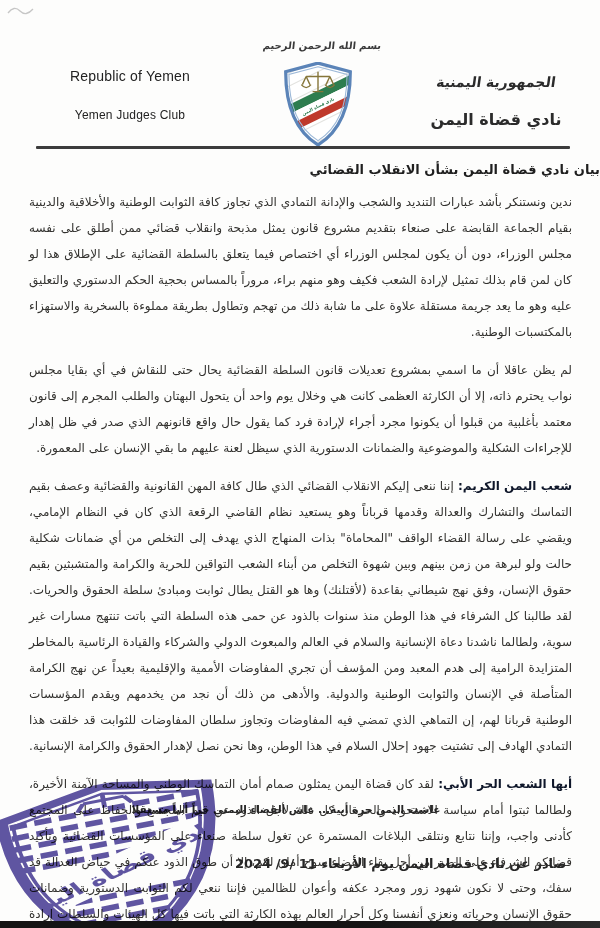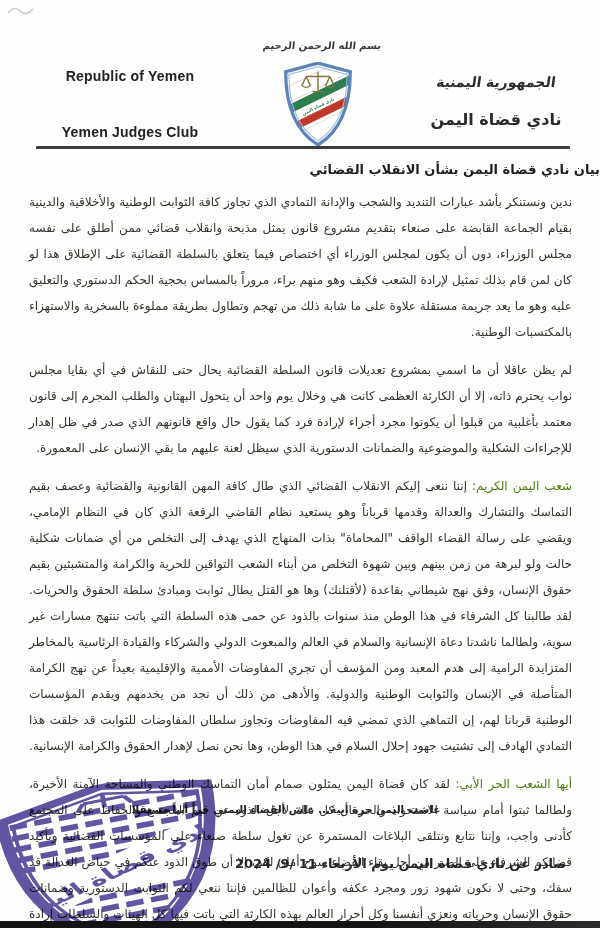--- a/index.html
+++ b/index.html
@@ -4,25 +4,25 @@
 <style>
   html,body{margin:0;padding:0;background:#e9e9e9;}
   .page{
     position:relative; width:600px; height:928px; margin:0 auto;
     background:#fdfdfc; overflow:hidden;
     font-family:"DejaVu Sans", sans-serif; color:#2e2d2b;
   }
   
   .hdr-left{
     position:absolute; left:38px; top:68px; width:184px; text-align:center;
-    font-family:"Liberation Sans", sans-serif; font-weight:bold; color:#222;
+    font-family:"Liberation Sans", sans-serif; font-weight:normal; color:#222;
     direction:ltr;
   }
   .hdr-left .l1{font-size:14px; letter-spacing:.2px;}
-  .hdr-left .l2{font-size:14px; margin-top:40px; letter-spacing:.2px;}
+  .hdr-left .l2{font-size:12px; margin-top:24px; letter-spacing:.2px;}
   .bismillah{
     position:absolute; left:262px; top:40px; width:120px; text-align:center;
     font-size:10px; font-weight:bold; color:#3a3a3a; direction:rtl;
     transform:skewX(-6deg);
   }
   .emblem{position:absolute; left:283px; top:62px; width:70px; height:84px;}
   .hdr-right{
     position:absolute; left:414px; top:74px; width:164px; text-align:center;
     direction:rtl; color:#2b2b2b;
   }
@@ -36,21 +36,21 @@
   .doc-title{
     position:absolute; left:0; right:0; top:162px; 
     direction:rtl; font-size:13px; font-weight:bold; color:#1f1f1f;
   }
   .content{
     position:absolute; left:29px; top:189px; width:543px;
     direction:rtl; text-align:justify; text-align-last:right;
     font-size:12px; line-height:26px; color:#33322f;
   }
   .content p{margin:0 0 12px 0;}
-  .content .lead{font-weight:normal; color:#4d7c0f;}
+  .content .lead{font-weight:bold; color:#0f172a;}
   .closing{
     position:absolute; left:0; right:0; top:803px; text-align:center;
     direction:rtl; font-size:10.5px; font-weight:bold; color:#262626;
     transform:translateX(-14px);
   }
   .issued{
     position:absolute; right:34px; top:856px; direction:rtl;
     font-size:13px; font-weight:bold; color:#262626;
   }
   .page-num{

